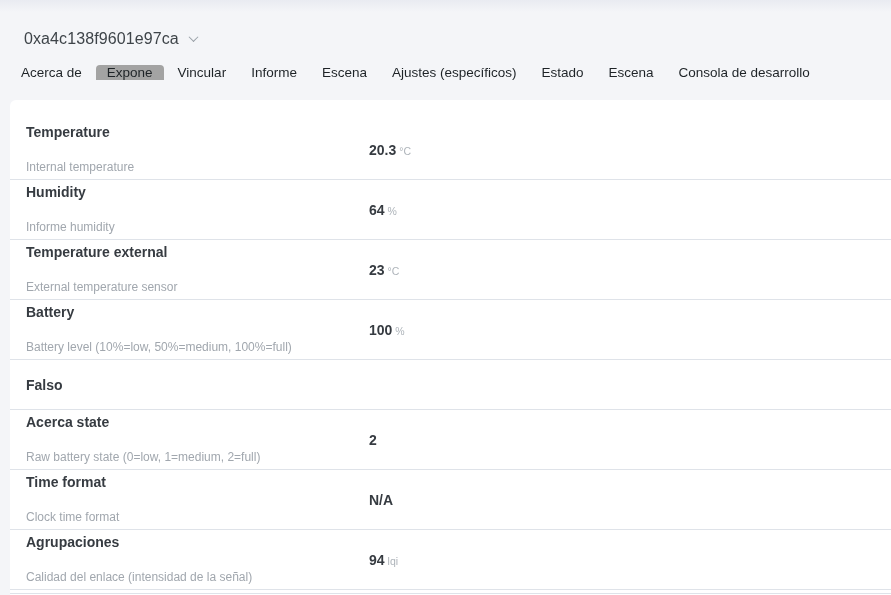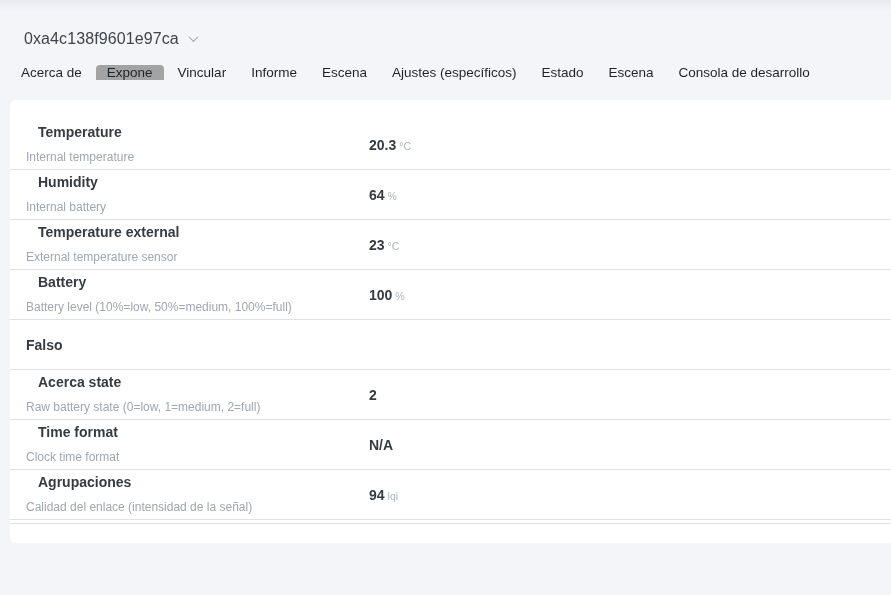--- a/index.html
+++ b/index.html
@@ -72,27 +72,26 @@
     min-height: 50px;
     padding: 4px 16px;
     border-bottom: 1px solid #dfe3e9;
   }
   .expose-left { width: 343px; flex: 0 0 343px; padding-right: 12px; }
   .expose-label {
     font-size: 14px;
     font-weight: 700;
     color: #363b41;
     line-height: 17px;
-    margin-left: 12px;
   }
   .expose-desc {
     font-size: 12px;
     color: #a1a7ae;
     line-height: 15px;
-    margin-top: 9px;
+    margin-top: 19px;
   }
   .expose-value {
     font-size: 14px;
     font-weight: 700;
     color: #363b41;
   }
   .expose-unit {
     font-size: 10.5px;
     font-weight: 400;
     color: #aeb4ba;
@@ -133,21 +132,21 @@
       <div class="expose-desc">Internal temperature</div>
     </div>
     <div class="expose-value">
       <span>20.3</span><span class="expose-unit">°C</span>
     </div>
   </div>
 
   <div class="expose-row">
     <div class="expose-left">
       <div class="expose-label">Humidity</div>
-      <div class="expose-desc">Internal battery</div>
+      <div class="expose-desc">Informe humidity</div>
     </div>
     <div class="expose-value">
       <span>64</span><span class="expose-unit">%</span>
     </div>
   </div>
 
   <div class="expose-row">
     <div class="expose-left">
       <div class="expose-label">Temperature external</div>
       <div class="expose-desc">External temperature sensor</div>

